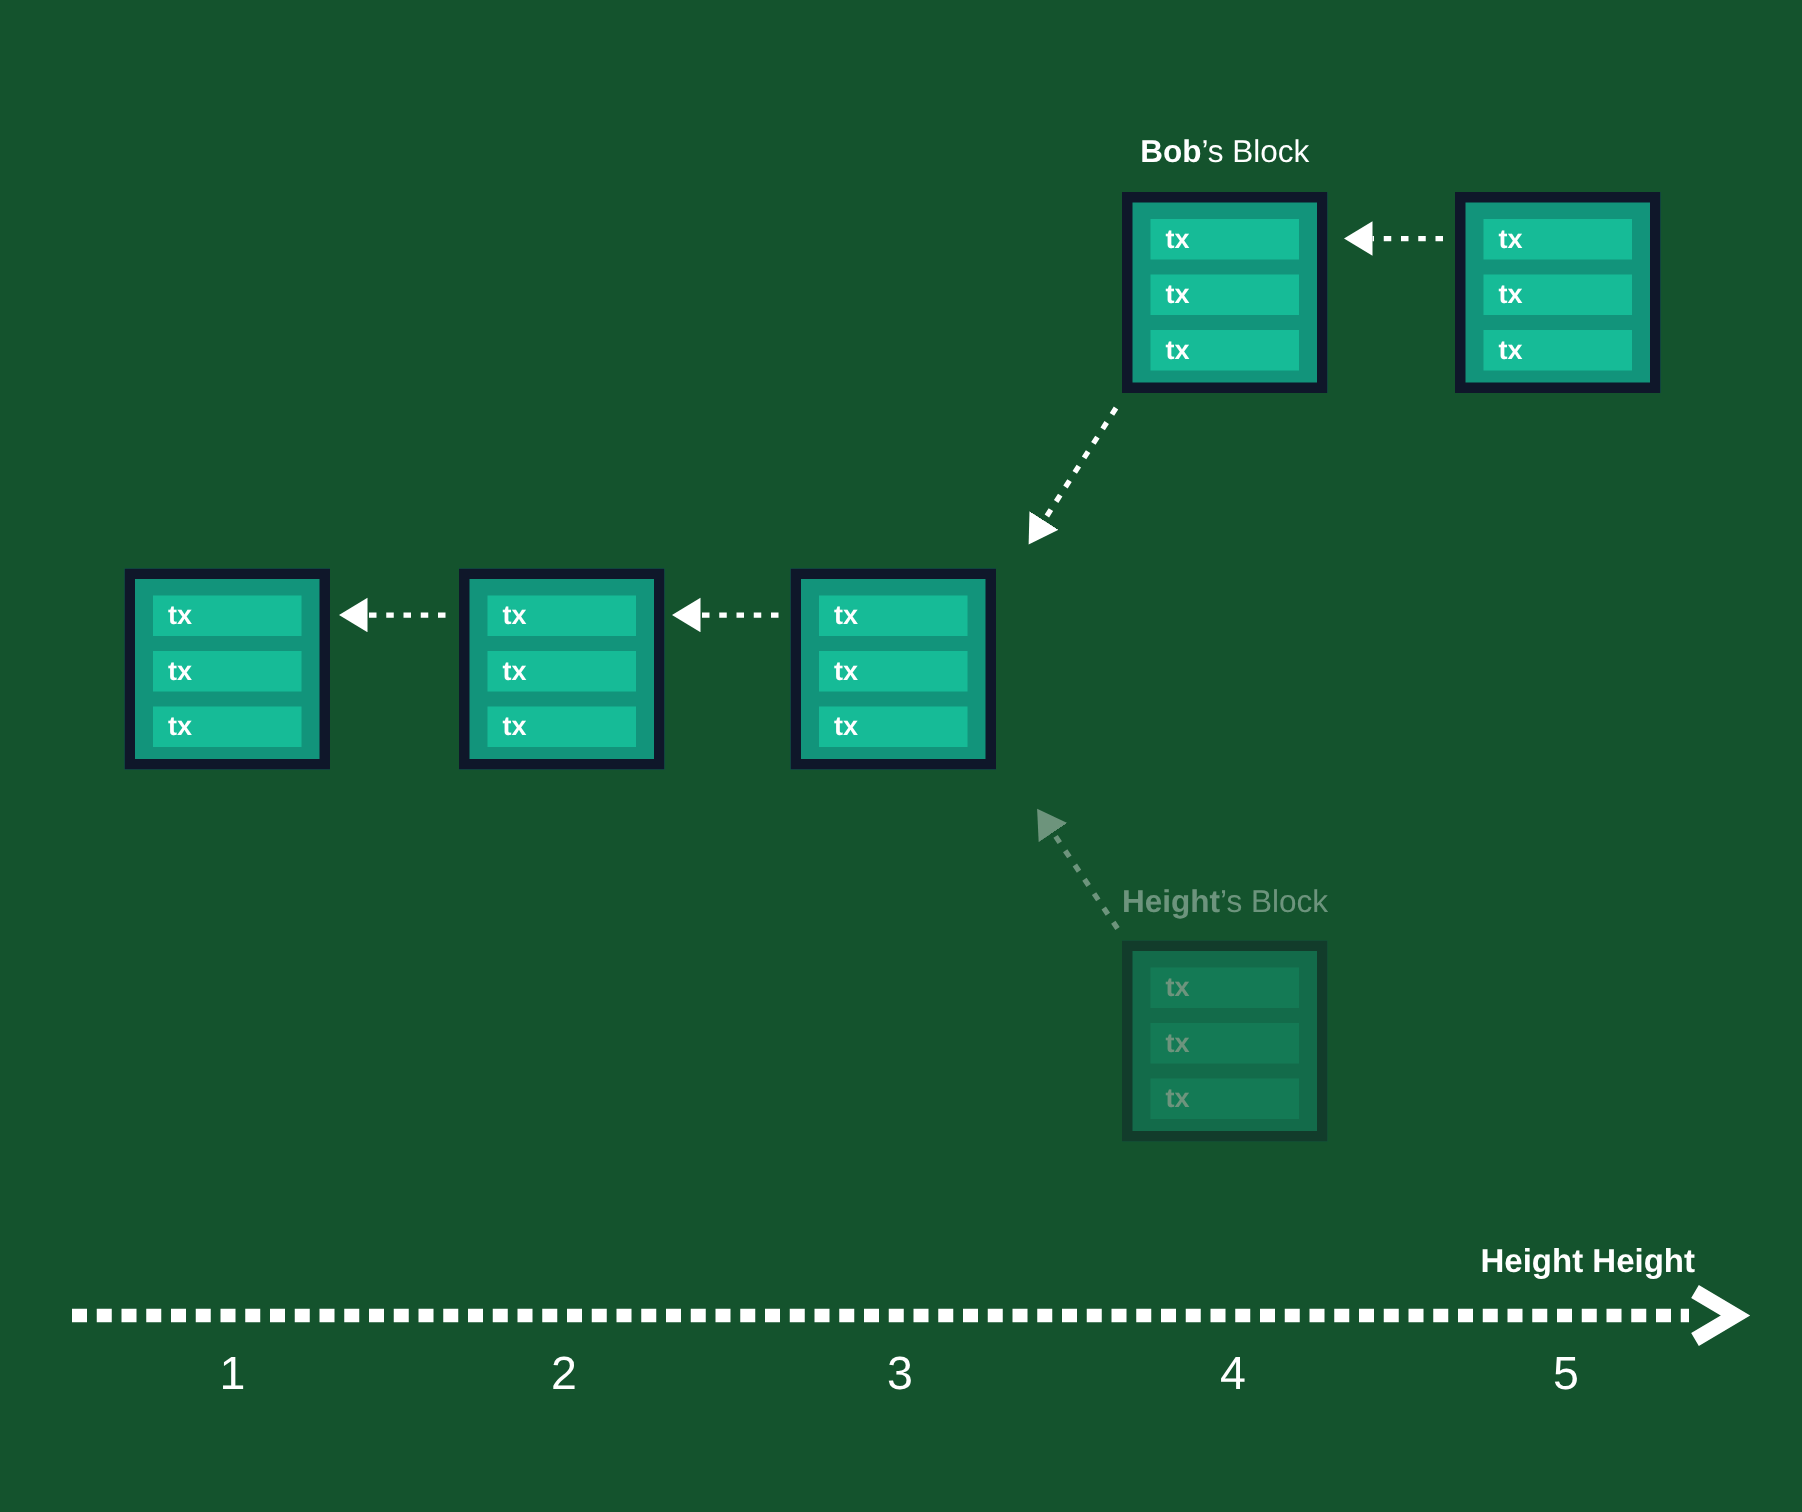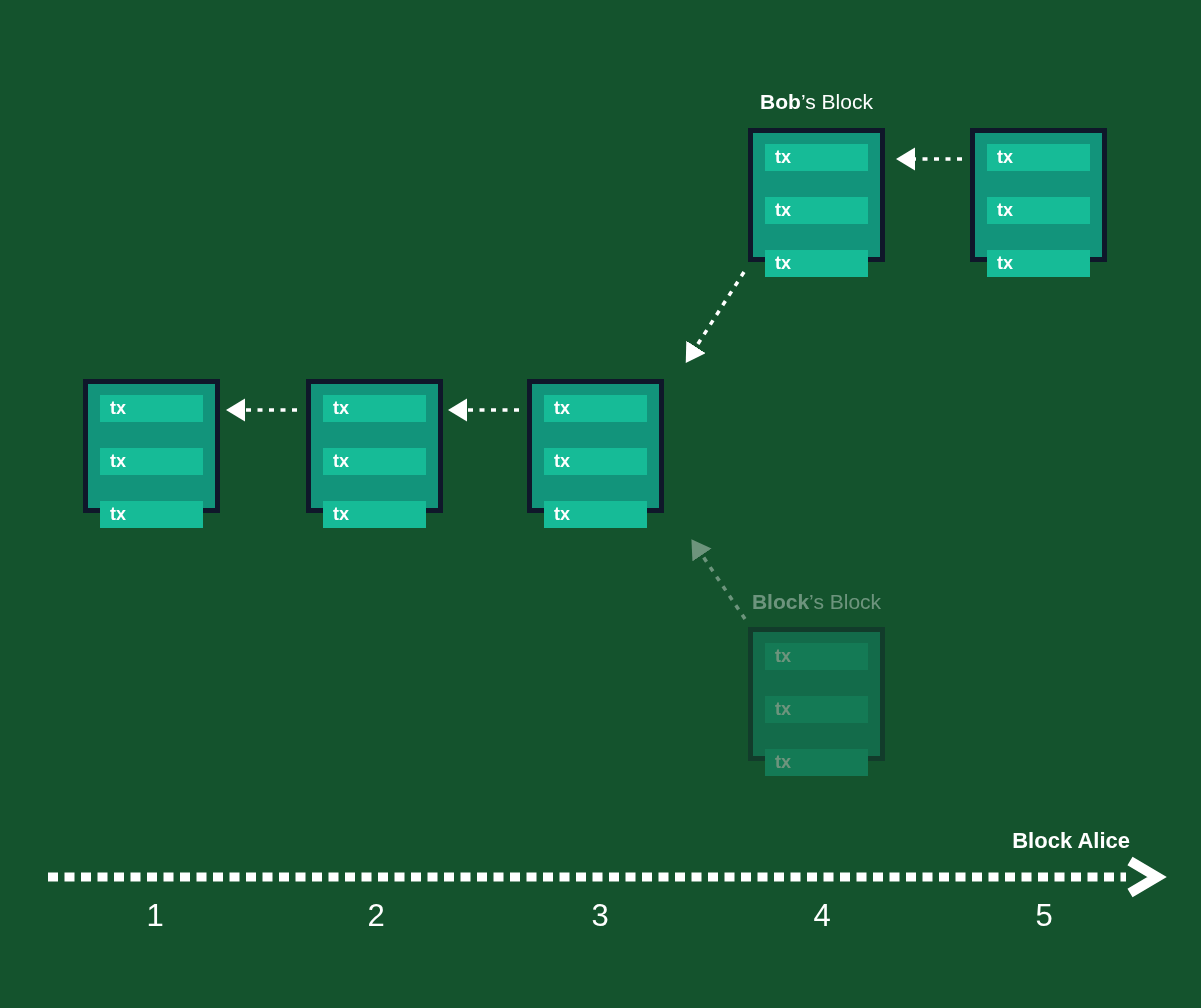--- a/index.html
+++ b/index.html
@@ -21,26 +21,26 @@
     top: 0;
     width: 1201px;
     height: 1008px;
     pointer-events: none;
   }
   .block {
     position: absolute;
     width: 137px;
     height: 134px;
     box-sizing: border-box;
-    border: 5px solid #0f172a;
+    border: 7px solid #0f172a;
     background: #12947B;
     padding: 11px 12px;
     display: flex;
     flex-direction: column;
-    gap: 26px;
+    gap: 10px;
   }
   .tx-row {
     height: 27px;
     background: #16BB97;
     color: #ffffff;
     font-weight: bold;
     font-size: 18px;
     line-height: 27px;
     padding-left: 10px;
   }
@@ -116,21 +116,21 @@
 
     <path d="M48,877 H1126" stroke="#ffffff" stroke-width="9" stroke-dasharray="10 6.5" fill="none"></path>
     <path d="M1130,861 L1157,877 L1130,893" stroke="#ffffff" stroke-width="10" fill="none"></path>
   </svg>
 
   <div class="block-title title-bob">
     <span class="name">Bob</span><span>’s Block</span>
   </div>
 
   <div class="block-title title-alice faded">
-    <span class="name">Block</span><span>’s Block</span>
+    <span class="name">Height</span><span>’s Block</span>
   </div>
 
   <div class="block block-1">
     <div class="tx-row">tx</div>
     <div class="tx-row">tx</div>
     <div class="tx-row">tx</div>
   </div>
 
   <div class="block block-2">
     <div class="tx-row">tx</div>
@@ -155,20 +155,20 @@
     <div class="tx-row">tx</div>
     <div class="tx-row">tx</div>
   </div>
 
   <div class="block block-alice faded">
     <div class="tx-row">tx</div>
     <div class="tx-row">tx</div>
     <div class="tx-row">tx</div>
   </div>
 
-  <div class="axis-label">Block Alice</div>
+  <div class="axis-label">Height Height</div>
   <div class="tick tick-1">1</div>
   <div class="tick tick-2">2</div>
   <div class="tick tick-3">3</div>
   <div class="tick tick-4">4</div>
   <div class="tick tick-5">5</div>
 
 </div>
 
 </body></html>

